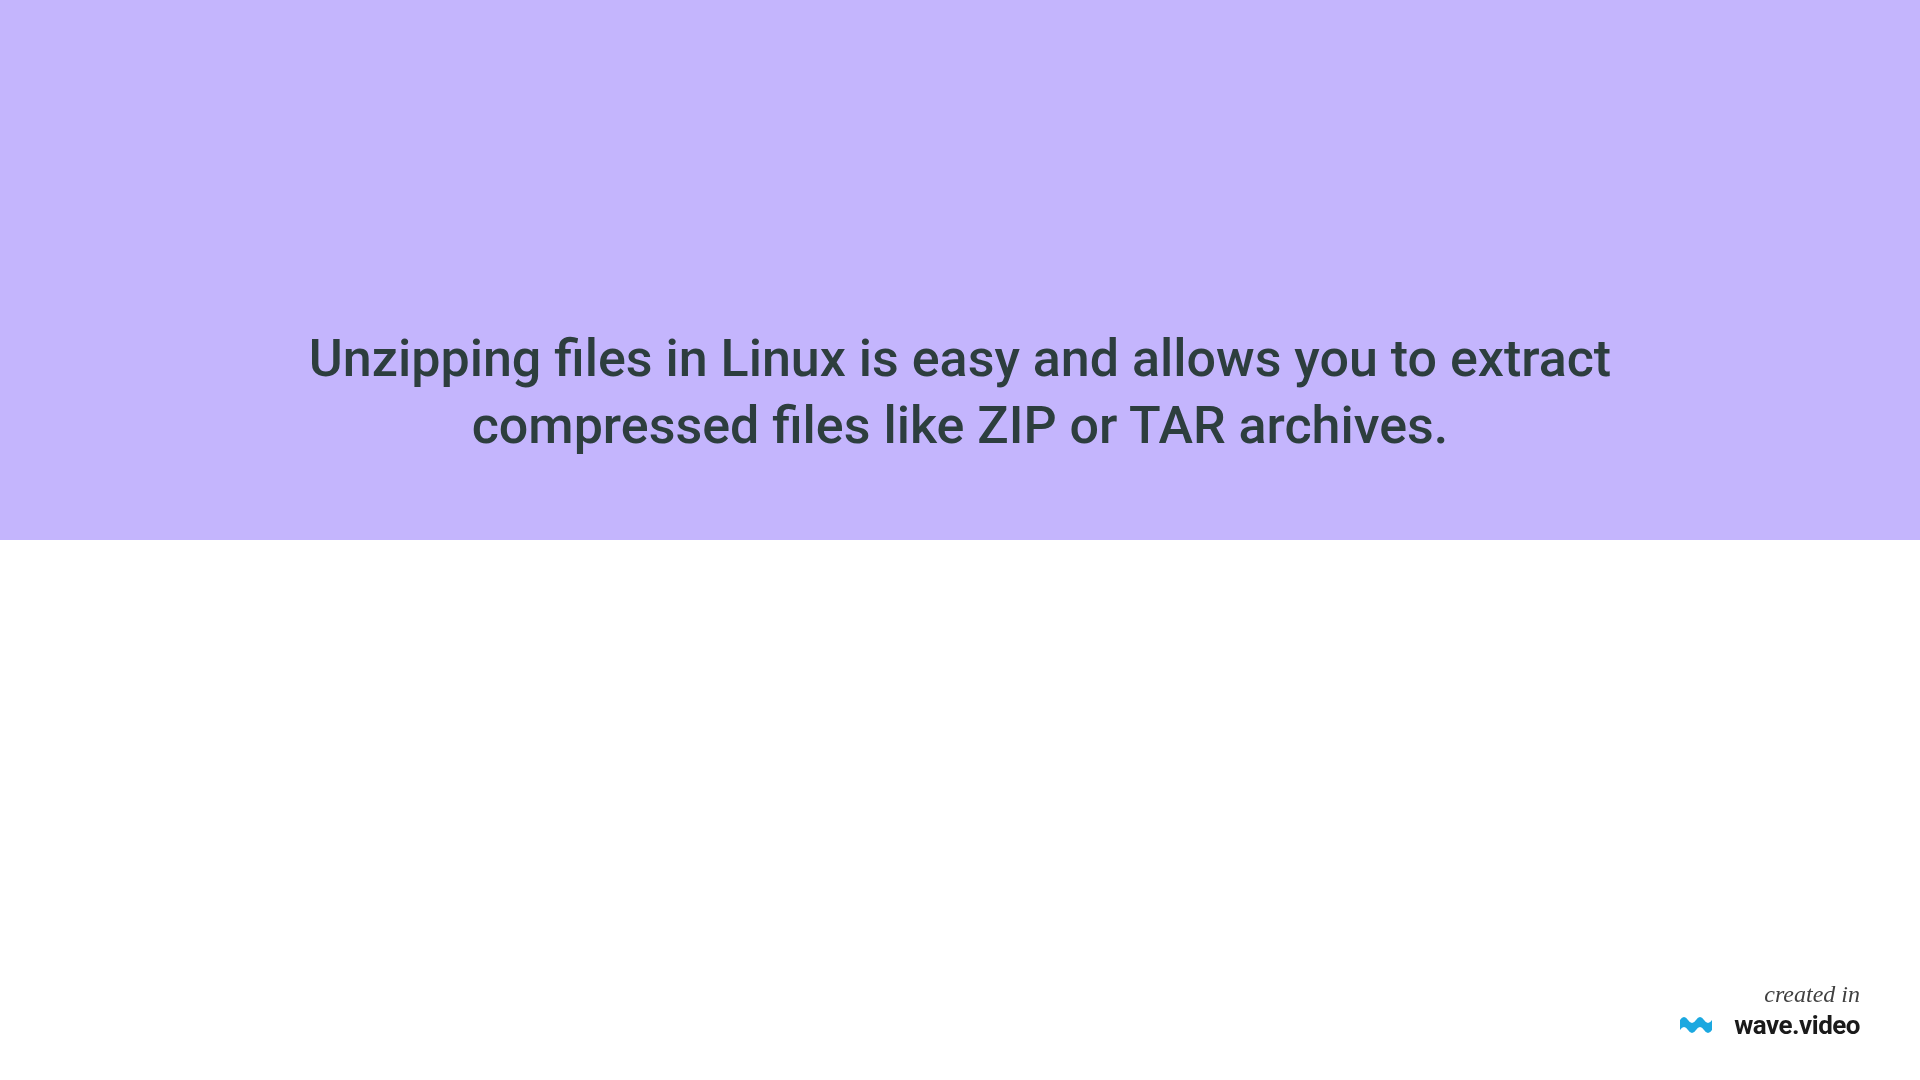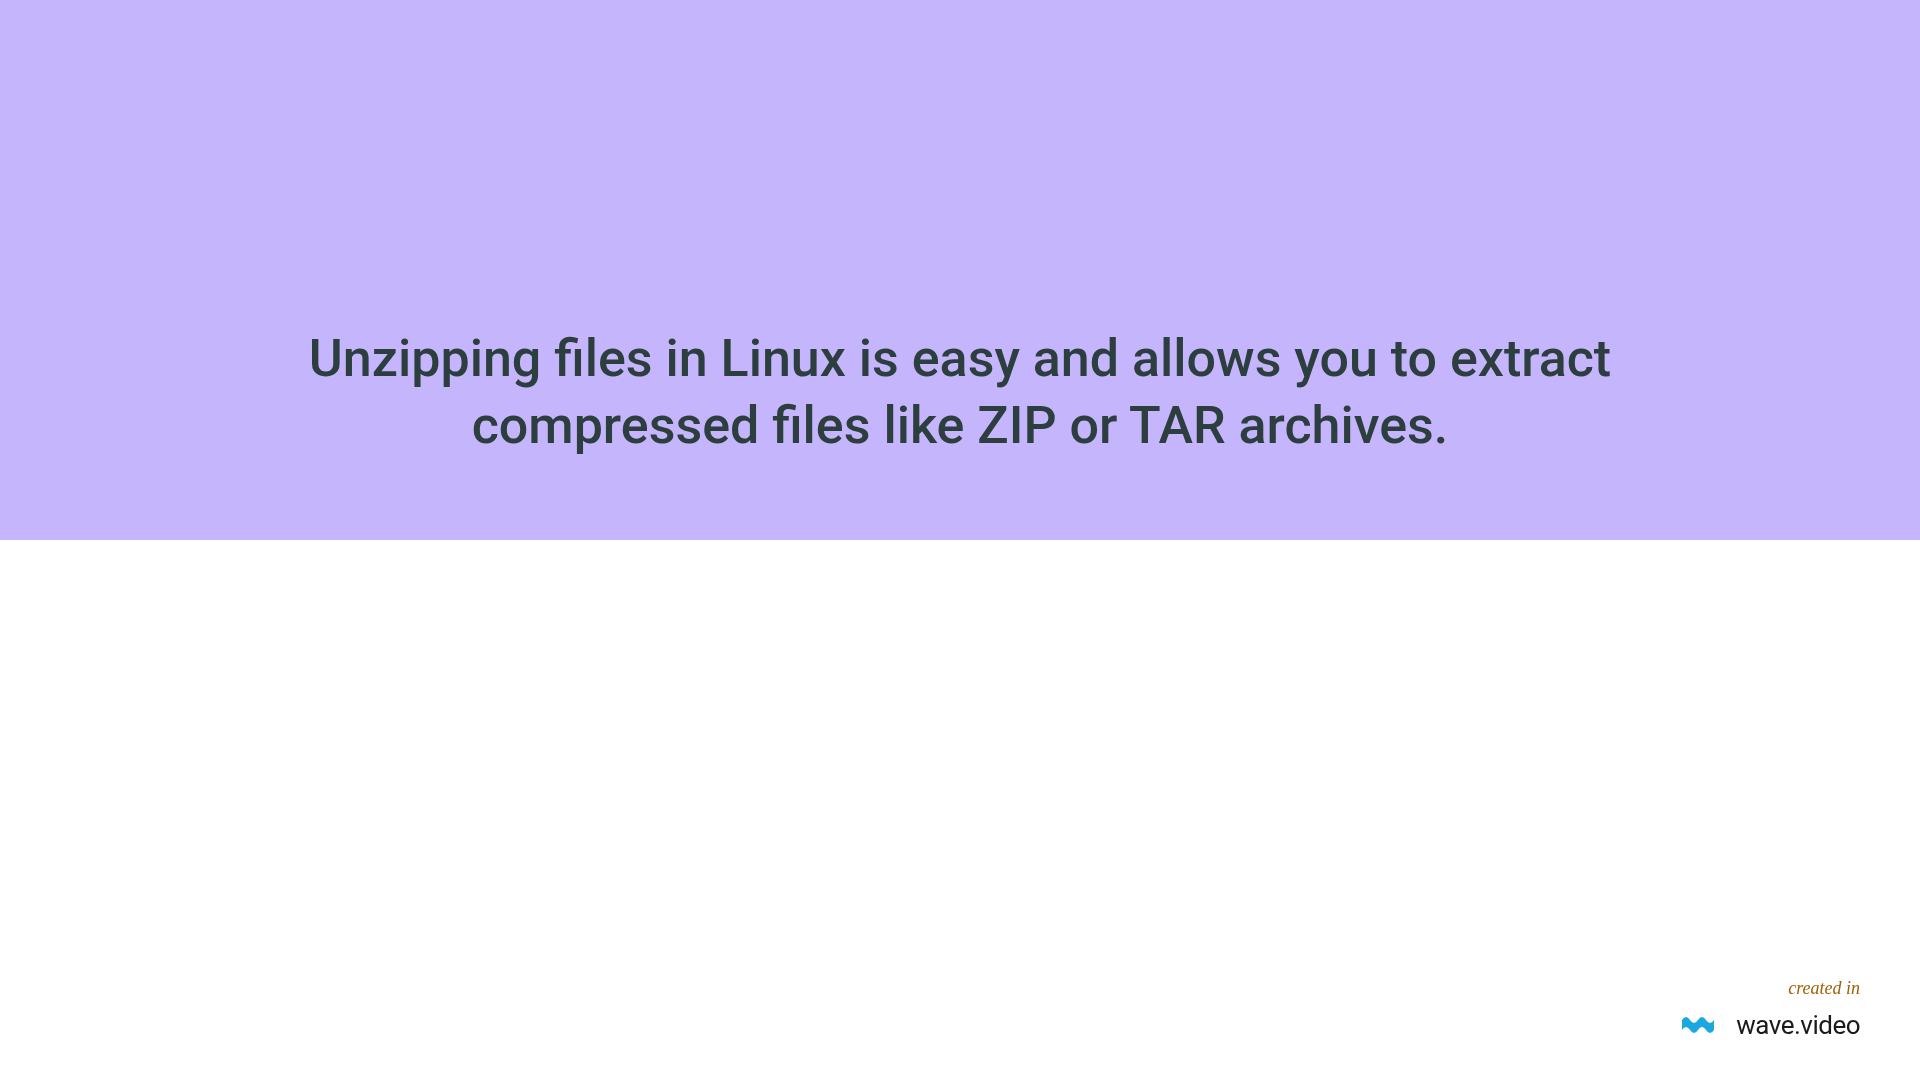--- a/index.html
+++ b/index.html
@@ -41,41 +41,41 @@
     .watermark {
       position: absolute;
       bottom: 40px;
       right: 60px;
       text-align: right;
     }
     
     .watermark-created {
       font-family: Georgia, "Times New Roman", serif;
       font-style: italic;
-      font-size: 18px;
-      color: #a16207;
-      margin-bottom: 11px;
+      font-size: 24px;
+      color: #404040;
+      margin-bottom: 2px;
     }
     
     .watermark-brand {
       display: flex;
       align-items: center;
       justify-content: flex-end;
       gap: 8px;
     }
     
     .wave-icon {
       width: 36px;
       height: 26px;
       display: inline-block;
     }
     
     .watermark-text {
       font-size: 26px;
-      font-weight: 400;
+      font-weight: 700;
       color: #1a1a1a;
       letter-spacing: -0.5px;
       margin-left: 12px;
     }
   </style>
 </head>
 <body>
 
 <div class="top-banner">
   <div class="main-text">Unzipping files in Linux is easy and allows you to extract compressed files like ZIP or TAR archives.</div>

